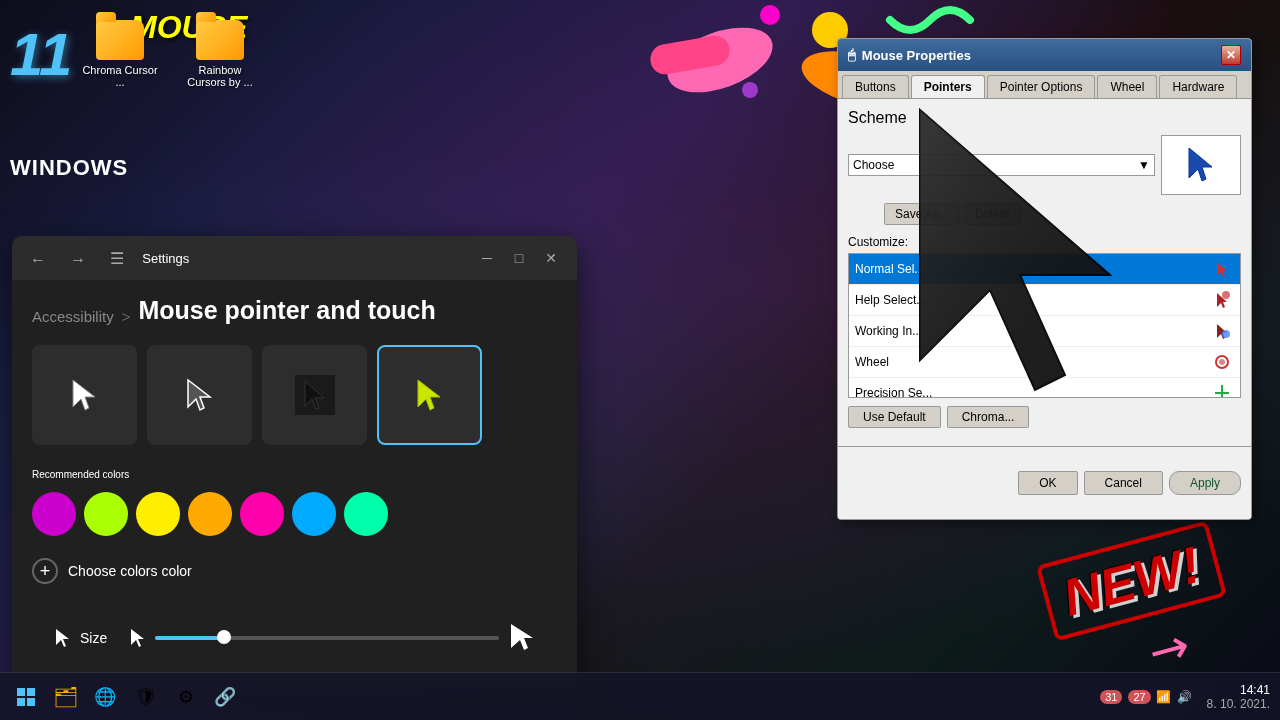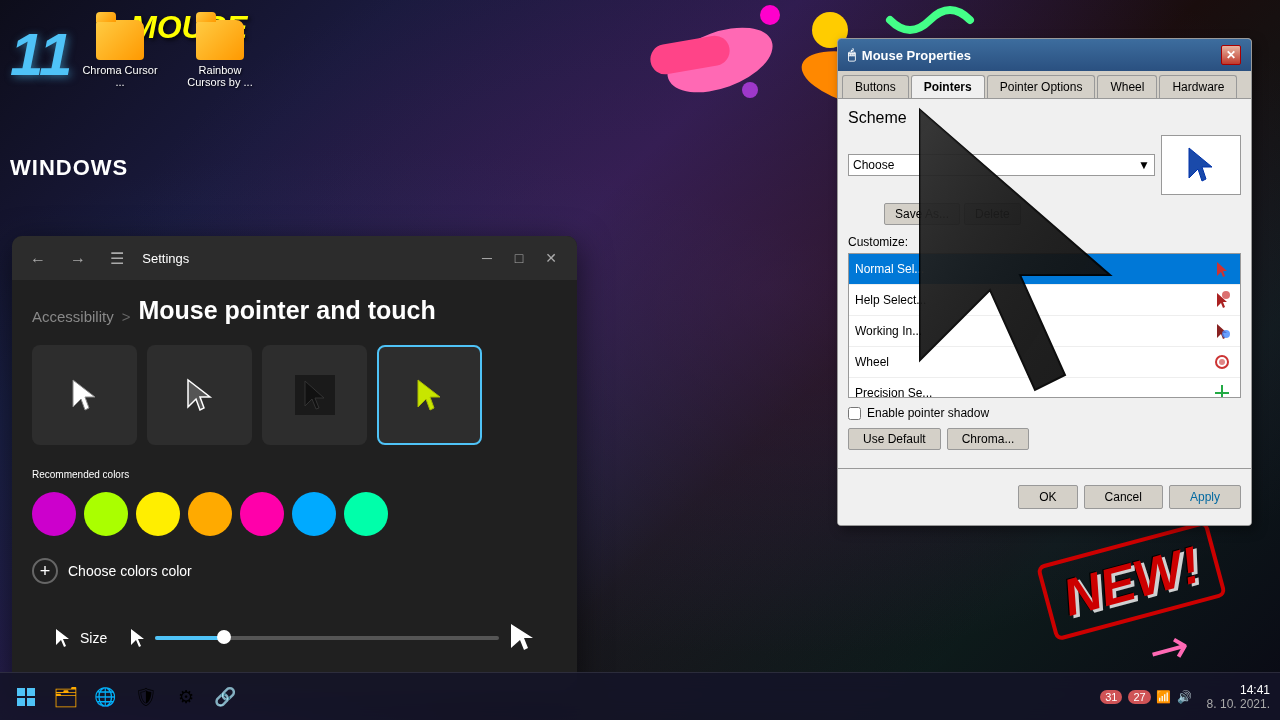--- a/index.html
+++ b/index.html
@@ -591,37 +591,38 @@
       background: #d4d0c8;
       border: 1px solid #999;
       cursor: pointer;
       border-radius: 2px;
     }
 
     .dialog-footer {
       display: flex;
       justify-content: flex-end;
       gap: 6px;
-      padding: 16px 10px;
+      padding: 24px 10px;
       border-top: 1px solid #999;
       background: #f0f0f0;
     }
 
     .dialog-footer-btn {
       padding: 4px 20px;
       font-size: 12px;
       background: #d4d0c8;
       border: 1px solid #999;
       cursor: pointer;
       border-radius: 2px;
     }
 
     .dialog-footer-btn.disabled {
-      color: #0369a1;
+      color: #14532d;
       cursor: default;
+      border-radius: 10px;
     }
 
     
     .large-cursor-overlay {
       position: absolute;
       top: 80px;
       right: 80px;
       width: 340px;
       height: 340px;
       pointer-events: none;
@@ -879,24 +880,20 @@
         <span class="cursor-list-item-name">Precision Se...</span>
         <div class="cursor-list-item-icon">
           <svg width="16" height="18" viewBox="0 0 16 18">
             <line x1="8" y1="1" x2="8" y2="17" stroke="#22aa44" stroke-width="2"></line>
             <line x1="1" y1="9" x2="15" y2="9" stroke="#22aa44" stroke-width="2"></line>
           </svg>
         </div>
       </div>
     </div>
 
-    <div class="shadow-checkbox">
-      <input type="checkbox" style="">
-      <span>Enable pointer shadow</span>
-    </div>
 
     <div class="cursor-action-btns">
       <button class="cursor-action-btn">Use Default</button>
       <button class="cursor-action-btn">Chroma...</button>
     </div>
   </div>
 
   <div class="dialog-footer">
     <button class="dialog-footer-btn">OK</button>
     <button class="dialog-footer-btn">Cancel</button>

